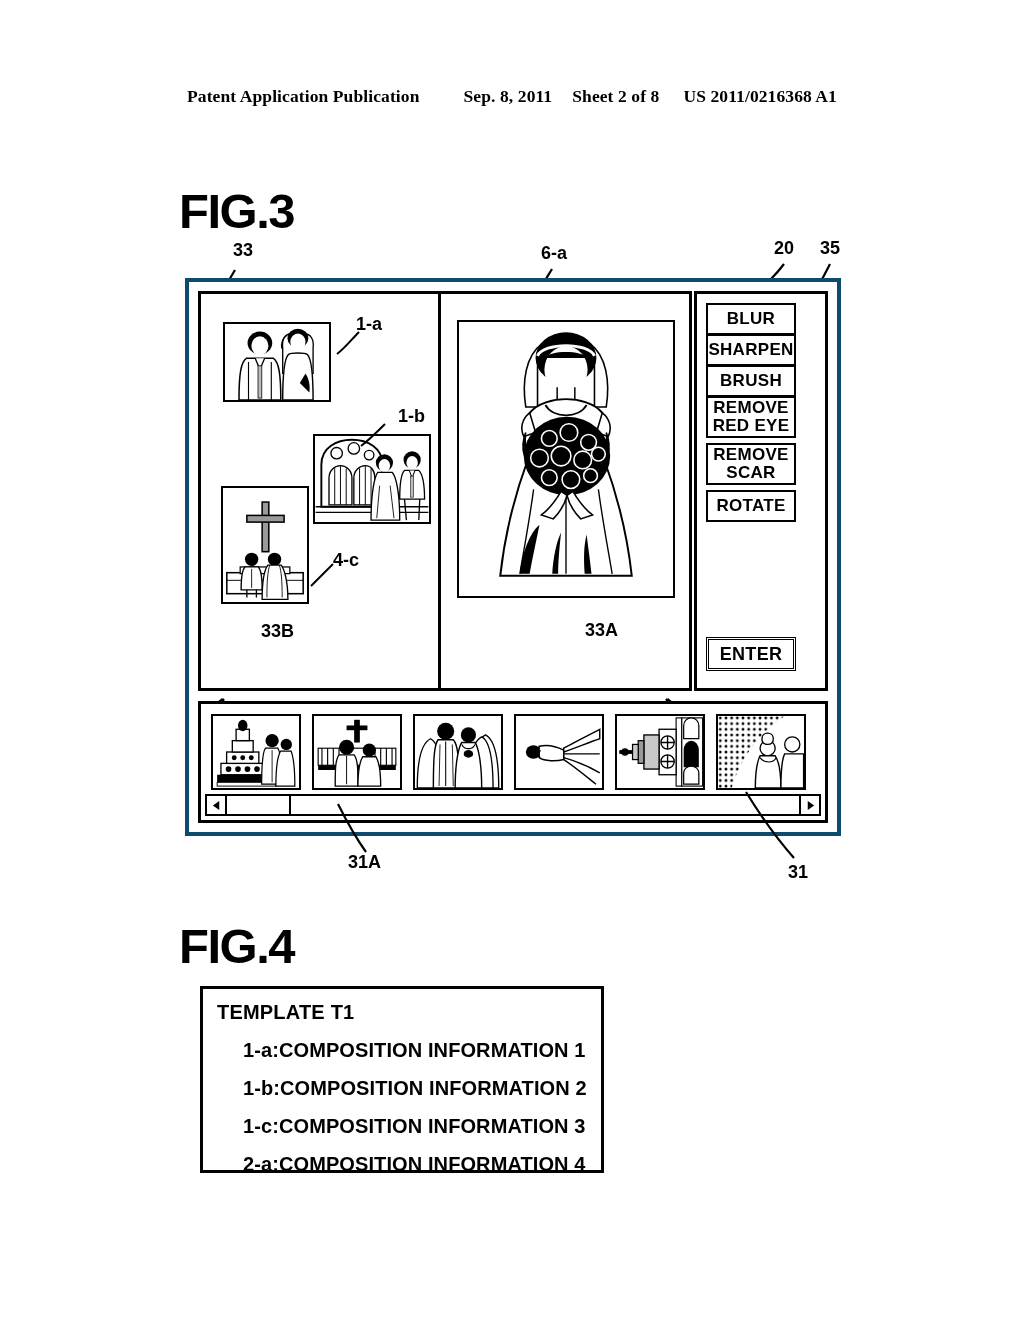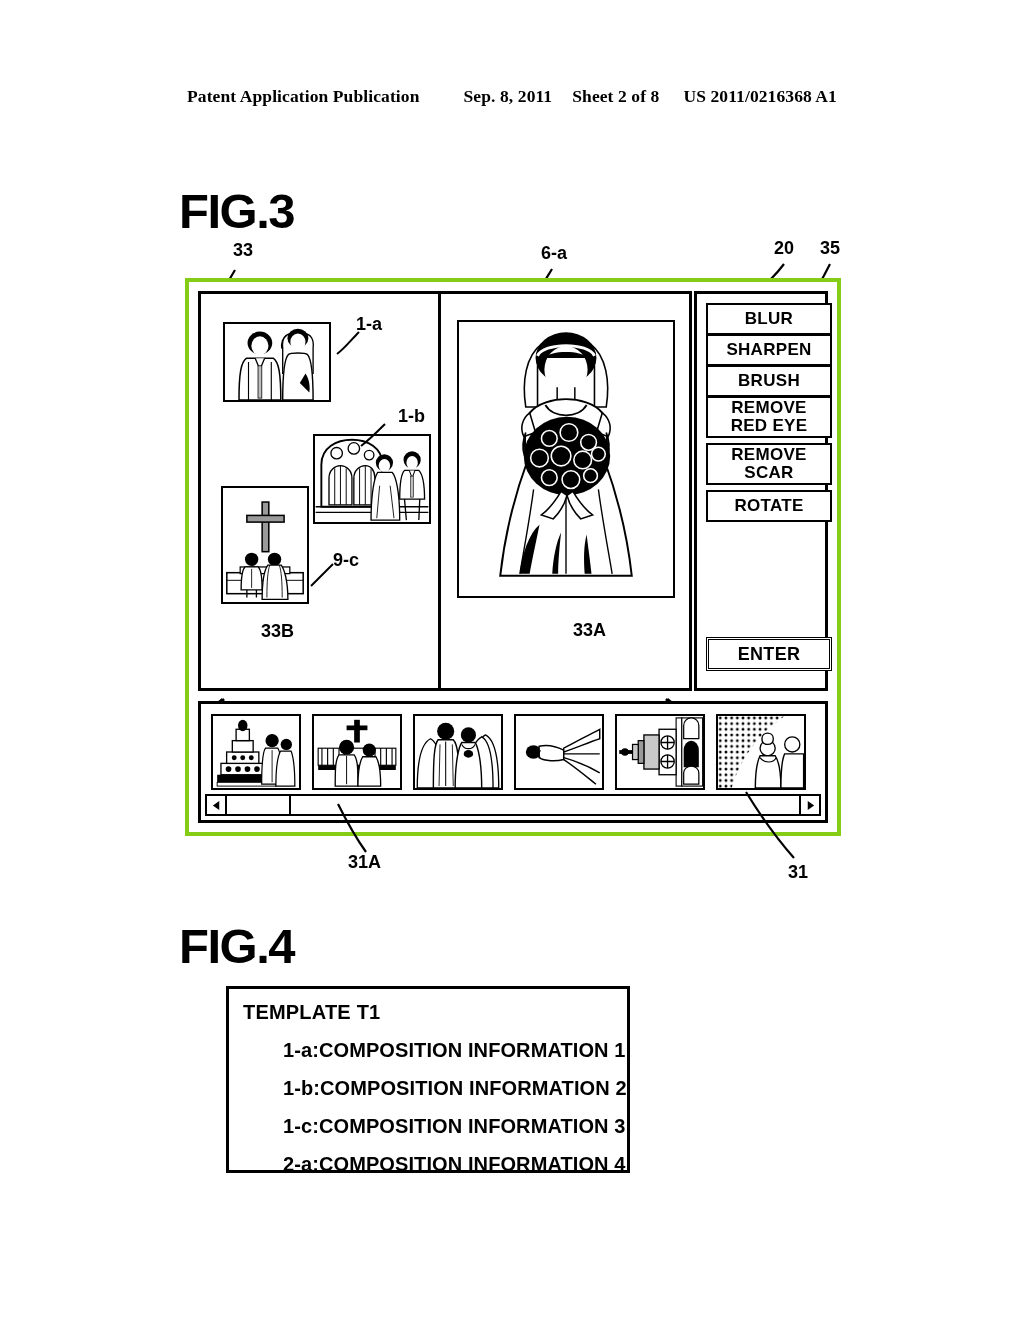--- a/index.html
+++ b/index.html
@@ -45,21 +45,21 @@
     letter-spacing:0px;
   }
 
   .leader { position:absolute; overflow:visible; pointer-events:none; }
 
   
   #app-window {
     position:absolute;
     left:185px; top:278px;
     width:656px; height:558px;
-    border:4px solid #84cc16;
+    border:4px solid #0c4a6e;
     background:#fff;
   }
   #editor-area {
     position:absolute; left:9px; top:9px;
     width:494px; height:400px;
     border:3px solid #000;
     display:flex;
   }
   #template-panel {
     position:relative;
@@ -110,21 +110,21 @@
   
   #toolbar {
     position:absolute;
     right:9px; top:9px;
     width:134px; height:400px;
     border:3px solid #000;
     background:#fff;
   }
   .tool-btn {
     position:absolute;
-    left:9px; width:126px;
+    left:9px; width:90px;
     border:2px solid #000;
     background:#fff;
     font-weight:bold;
     font-size:17px;
     text-align:center;
     line-height:1.05;
     letter-spacing:0.3px;
     display:flex;
     align-items:center;
     justify-content:center;
@@ -179,32 +179,32 @@
   #scroll-thumb {
     position:absolute; left:0; top:0; bottom:0;
     width:64px;
     border-right:2px solid #000;
     background:#fff;
   }
 
   
   #template-box {
     position:absolute;
-    left:226px; top:986px;
+    left:200px; top:986px;
     width:404px; height:187px;
     border:3px solid #000;
     background:#fff;
     padding:12px 0 8px 14px;
   }
   #tpl-title {
     font-weight:bold; font-size:20px; letter-spacing:0.2px;
   }
   .tpl-line {
     font-weight:bold; font-size:20px;
-    margin-left:40px; margin-top:15px;
+    margin-left:26px; margin-top:15px;
     letter-spacing:0.1px;
     white-space:nowrap;
   }
 </style>
 </head>
 <body>
 
 <div id="pub-header">
   <span class="h-pub">Patent Application Publication</span>
   <span class="h-date">Sep. 8, 2011</span>
@@ -321,21 +321,21 @@
           <line x1="30" y1="84" x2="30" y2="104" stroke="#000" stroke-width="0.9"></line>
           <line x1="25" y1="106" x2="25" y2="114" stroke="#000" stroke-width="1.4"></line>
           <line x1="35" y1="106" x2="35" y2="114" stroke="#000" stroke-width="1.4"></line>
 
           <ellipse cx="54" cy="74" rx="7" ry="7" fill="#000"></ellipse>
           <path d="M47,80 C44,84 41,96 41,116 L68,116 C68,96 64,84 61,80 Z" fill="#fff" stroke="#000" stroke-width="1.4"></path>
           <path d="M49,80 C47,86 46,96 46,114" fill="none" stroke="#000" stroke-width="0.9"></path>
           <path d="M59,80 C61,86 62,96 62,114" fill="none" stroke="#000" stroke-width="0.9"></path>
         </svg>
       </div>
-      <div class="ref" style="position:absolute; left:132px; top:256px;">9-c</div>
+      <div class="ref" style="position:absolute; left:132px; top:256px;">4-c</div>
       <svg class="leader" style="left:104px; top:262px; width:40px; height:38px;">
         <path d="M28,8 C20,16 14,22 6,30" stroke="#000" stroke-width="2" fill="none"></path>
       </svg>
 
       <div class="ref" style="position:absolute; left:60px; top:327px;">33B</div>
     </div>
 
     <div id="preview-panel">
       <div id="preview-frame">
         <svg viewBox="0 0 218 278" width="100%" height="100%">
@@ -381,21 +381,21 @@
             <circle cx="142" cy="134" r="7" fill="#000" stroke="#fff" stroke-width="1.6"></circle>
             <circle cx="92" cy="158" r="8" fill="#000" stroke="#fff" stroke-width="1.6"></circle>
             <circle cx="114" cy="160" r="9" fill="#000" stroke="#fff" stroke-width="1.6"></circle>
             <circle cx="134" cy="156" r="7" fill="#000" stroke="#fff" stroke-width="1.6"></circle>
           </g>
 
           <path d="M104,172 C98,182 92,190 84,196 L96,200 C104,192 108,184 110,176 Z" fill="#fff" stroke="#000" stroke-width="1.6"></path>
           <path d="M116,172 C122,182 128,190 136,196 L124,200 C116,192 112,184 110,176 Z" fill="#fff" stroke="#000" stroke-width="1.6"></path>
         </svg>
       </div>
-      <div class="ref" style="position:absolute; left:132px; top:326px;">33A</div>
+      <div class="ref" style="position:absolute; left:144px; top:326px;">33A</div>
     </div>
   </div>
 
   <div id="nav-row">
     <div class="nav-arrow" id="nav-prev">
       <svg viewBox="0 0 44 30" width="44" height="30">
         <path d="M40,9 L18,9 L18,2 L2,15 L18,28 L18,21 L40,21 Z" fill="#000"></path>
         <path d="M20,3 L8,15 L20,27" fill="none" stroke="#000" stroke-width="2.6"></path>
       </svg>
     </div>

